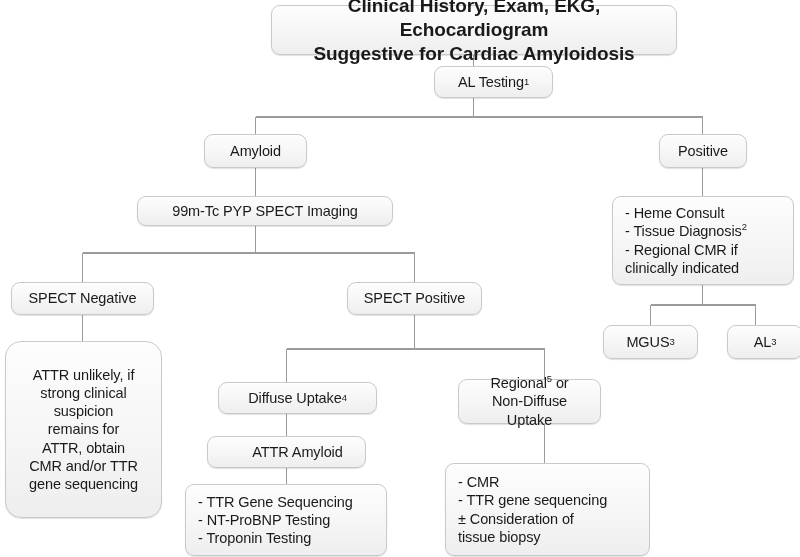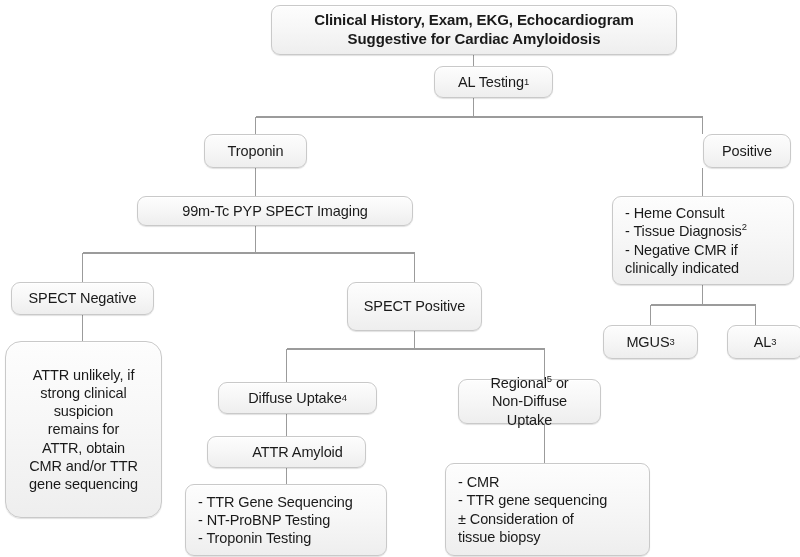--- a/index.html
+++ b/index.html
@@ -37,21 +37,21 @@
     background: linear-gradient(to bottom, #fdfdfd 0%, #f7f7f7 45%, #eeeeee 100%);
     box-shadow: 0 1px 1px rgba(0,0,0,0.12), inset 0 1px 0 rgba(255,255,255,0.9);
     font-size: 14.5px;
     line-height: 1.25;
     padding: 4px 10px;
     white-space: pre-line;
     letter-spacing: -0.1px;
   }
   .node.bold {
     font-weight: bold;
-    font-size: 15px;
+    font-size: 19px;
   }
   .node.listbox {
     justify-content: flex-start;
     text-align: left;
     padding: 8px 12px;
     align-items: center;
   }
   .node sup {
     font-size: 0.65em;
     vertical-align: super;
@@ -95,51 +95,51 @@
   <div class="node bold" style="left:271px; top:5px; width:406px; height:50px; flex-direction:column;">
     <span class="txt">Clinical History, Exam, EKG, Echocardiogram</span>
     <span class="txt">Suggestive for Cardiac Amyloidosis</span>
   </div>
 
   <div class="node" style="left:414px; top:66px; width:119px; height:32px;margin-left:20px;">
     <span>AL Testing</span><sup>1</sup>
   </div>
 
   <div class="node" style="left:204px; top:134px; width:103px; height:34px;">
-    <span>Troponin</span>
+    <span>Amyloid</span>
   </div>
 
-  <div class="node" style="left:659px; top:134px; width:88px; height:34px;margin-left:44px;">
+  <div class="node" style="left:659px; top:134px; width:88px; height:34px;">
     <span>Positive</span>
   </div>
 
-  <div class="node" style="left:137px; top:196px; width:276px; height:30px;">
+  <div class="node" style="left:137px; top:196px; width:256px; height:30px;">
     <span>99m-Tc PYP SPECT Imaging</span>
   </div>
 
   <div class="node listbox" style="left:612px; top:196px; width:182px; height:89px; flex-direction:column; align-items:flex-start; justify-content:center;">
     <span class="txt">- Heme Consult</span>
     <span class="txt"><span>- Tissue Diagnosis</span><sup>2</sup></span>
-    <span class="txt">- Negative CMR if</span>
+    <span class="txt">- Regional CMR if</span>
     <span class="txt">   clinically indicated</span>
   </div>
 
   <div class="node" style="left:603px; top:325px; width:95px; height:34px;">
     <span>MGUS</span><sup>3</sup>
   </div>
 
   <div class="node" style="left:727px; top:325px; width:76px; height:34px;">
     <span>AL</span><sup>3</sup>
   </div>
 
   <div class="node" style="left:11px; top:282px; width:143px; height:33px;">
     <span>SPECT Negative</span>
   </div>
 
-  <div class="node" style="left:347px; top:282px; width:135px; height:49px;">
+  <div class="node" style="left:347px; top:282px; width:135px; height:33px;">
     <span>SPECT Positive</span>
   </div>
 
   <div class="node" style="left:5px; top:341px; width:157px; height:177px; border-radius:16px;">
     <span class="txt">ATTR unlikely, if
 strong clinical
 suspicion
 remains for
 ATTR, obtain
 CMR and/or TTR

